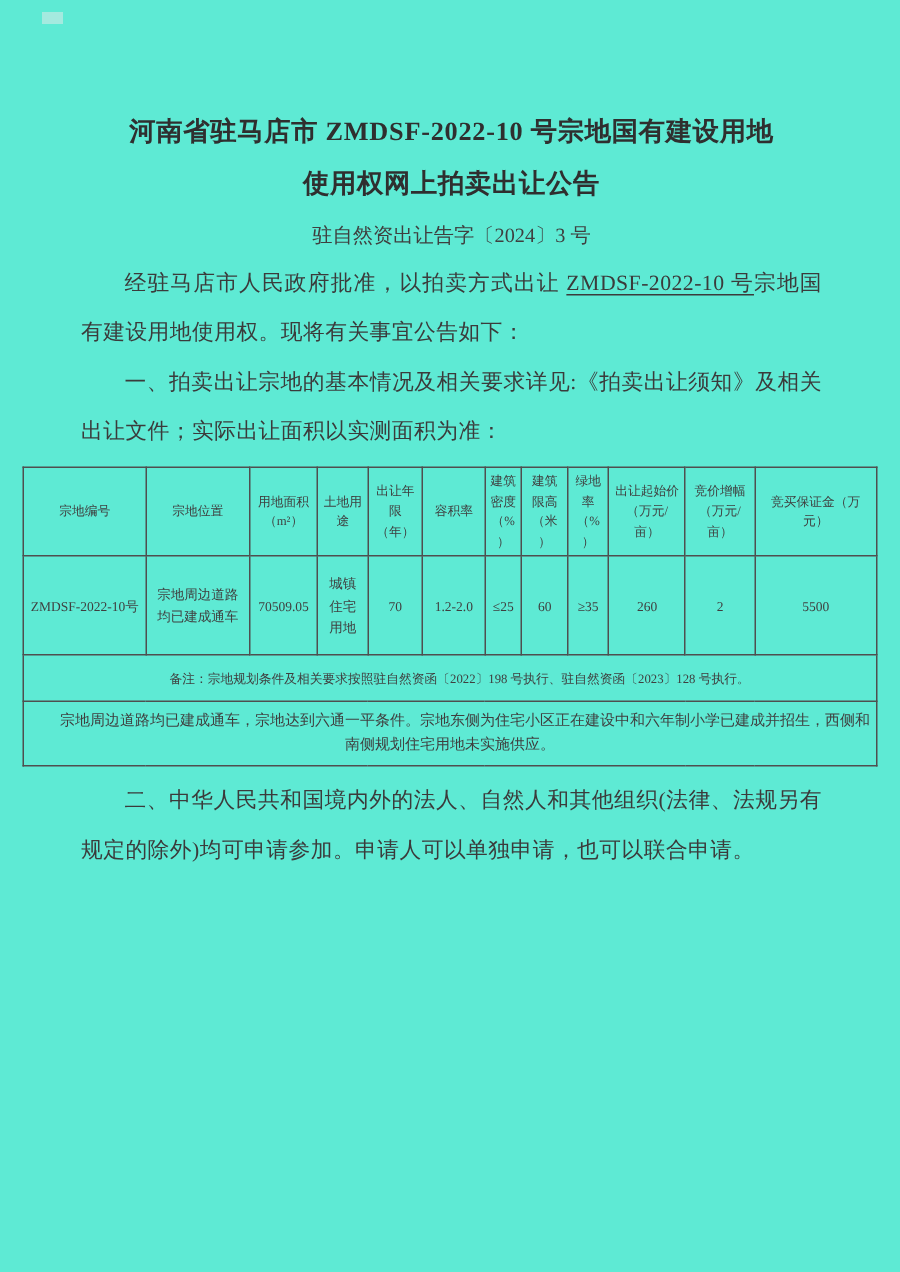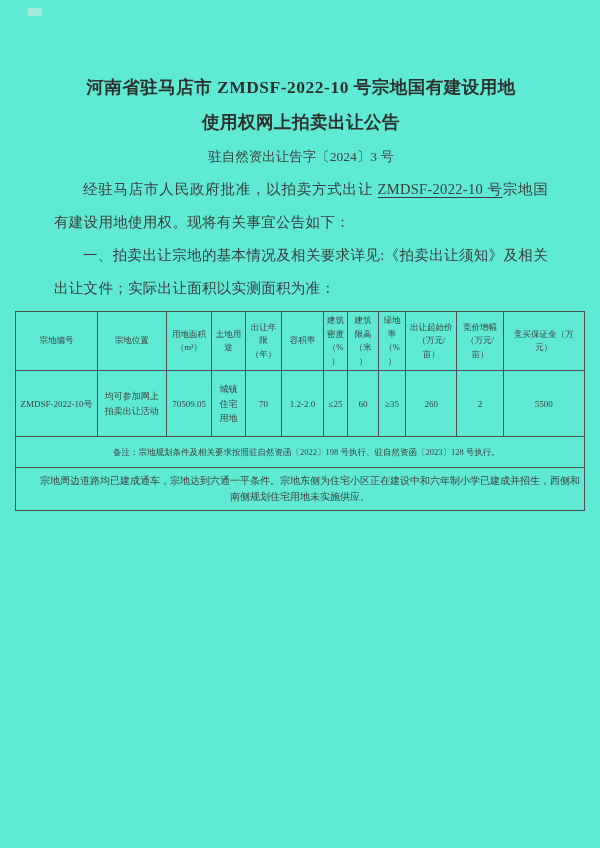--- a/index.html
+++ b/index.html
@@ -138,37 +138,38 @@
         <th>容积率</th>
         <th>建筑密度（%）</th>
         <th>建筑限高（米）</th>
         <th>绿地率（%）</th>
         <th>出让起始价（万元/亩）</th>
         <th>竞价增幅（万元/亩）</th>
         <th>竞买保证金（万元）</th>
       </tr>
       <tr class="datarow">
         <td>ZMDSF-2022-10号</td>
-        <td>均可参加网上拍卖出让活动</td>
+        <td>宗地周边道路均已建成通车</td>
         <td>70509.05</td>
         <td>城镇住宅用地</td>
         <td>70</td>
         <td>1.2-2.0</td>
         <td>≤25</td>
         <td>60</td>
         <td>≥35</td>
         <td>260</td>
         <td>2</td>
         <td>5500</td>
       </tr>
       <tr>
         <td class="remark" colspan="12">备注：宗地规划条件及相关要求按照驻自然资函〔2022〕198 号执行、驻自然资函〔2023〕128 号执行。</td>
       </tr>
       <tr>
         <td class="note" colspan="12">宗地周边道路均已建成通车，宗地达到六通一平条件。宗地东侧为住宅小区正在建设中和六年制小学已建成并招生，西侧和南侧规划住宅用地未实施供应。</td>
       </tr>
     </tbody>
   </table>
 
+  <p class="para">二、中华人民共和国境内外的法人、自然人和其他组织(法律、法规另有规定的除外)均可申请参加。申请人可以单独申请，也可以联合申请。</p>
 
 
 
 </div>
 
 </body></html>

